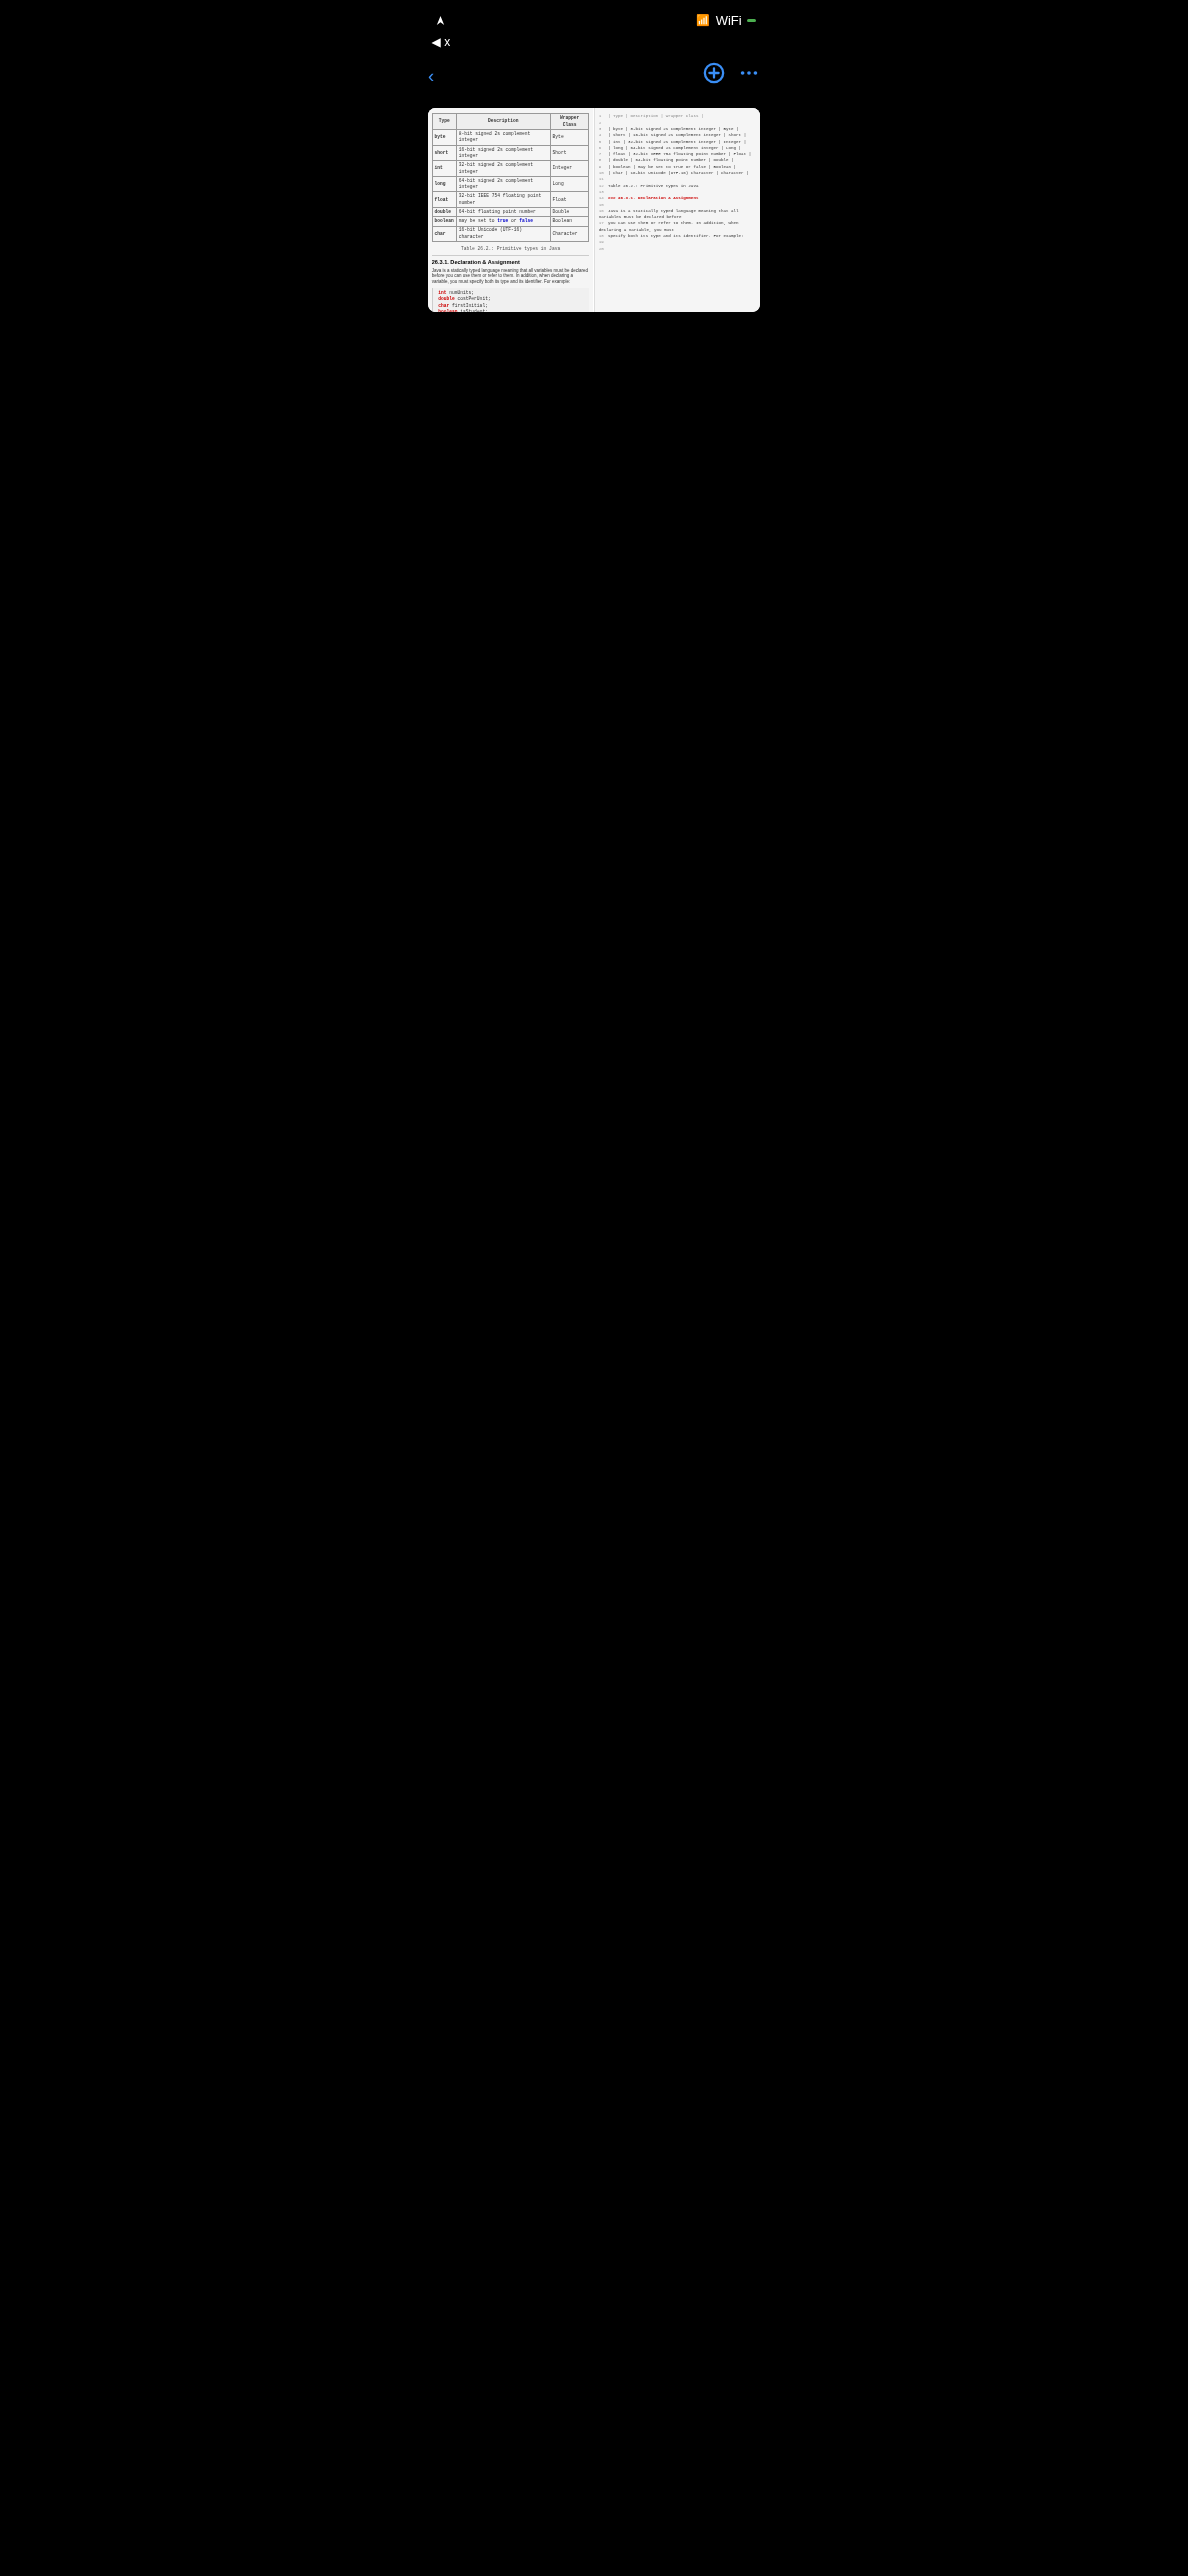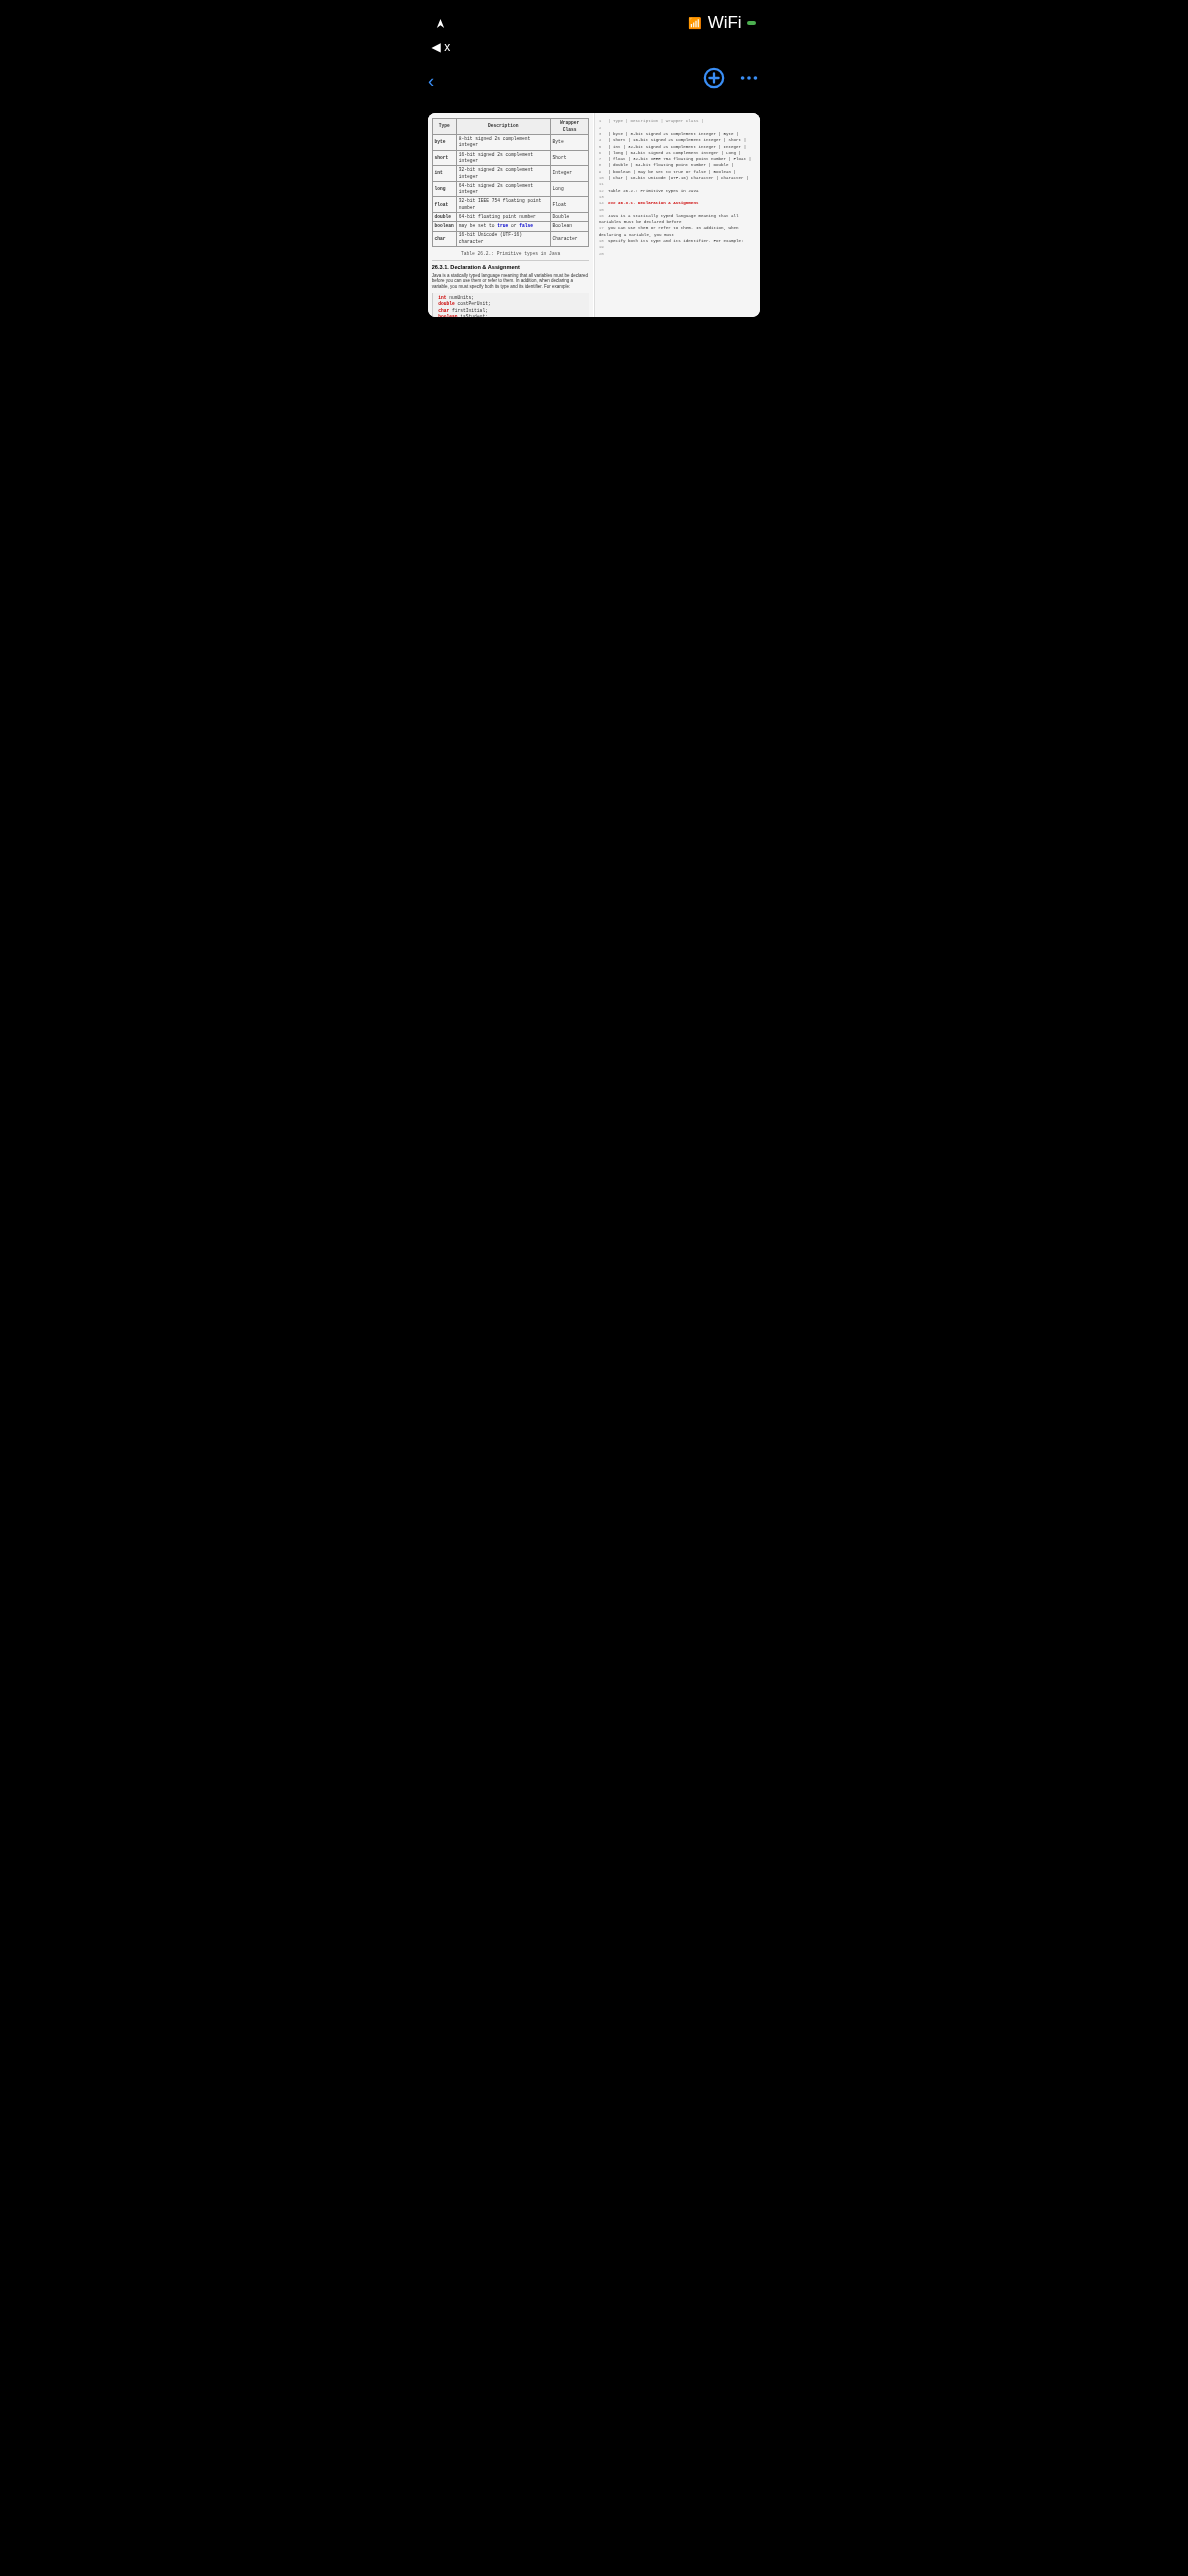--- a/index.html
+++ b/index.html
@@ -151,21 +151,21 @@
 
 <div class="status-bar">
   <div class="status-time">
     <span></span>
     <svg viewBox="0 0 12 12">
         <polygon points="6,1 10,11 6,8 2,11"></polygon>
       </svg>
   </div>
   <div class="status-icons">
     <span style="font-size:11px;">📶</span>
-    <span style="font-size:17px;">WiFi</span>
+    <span style="font-size:13px;">WiFi</span>
     <span class="battery-badge">
       <span></span><span></span>
     </span>
   </div>
 </div>
 
 <div style="padding: 0 18.6px 5.6px; background:#000; font-size:12px; color:#fff;">
   <span>◀ x</span>
 </div>
 

